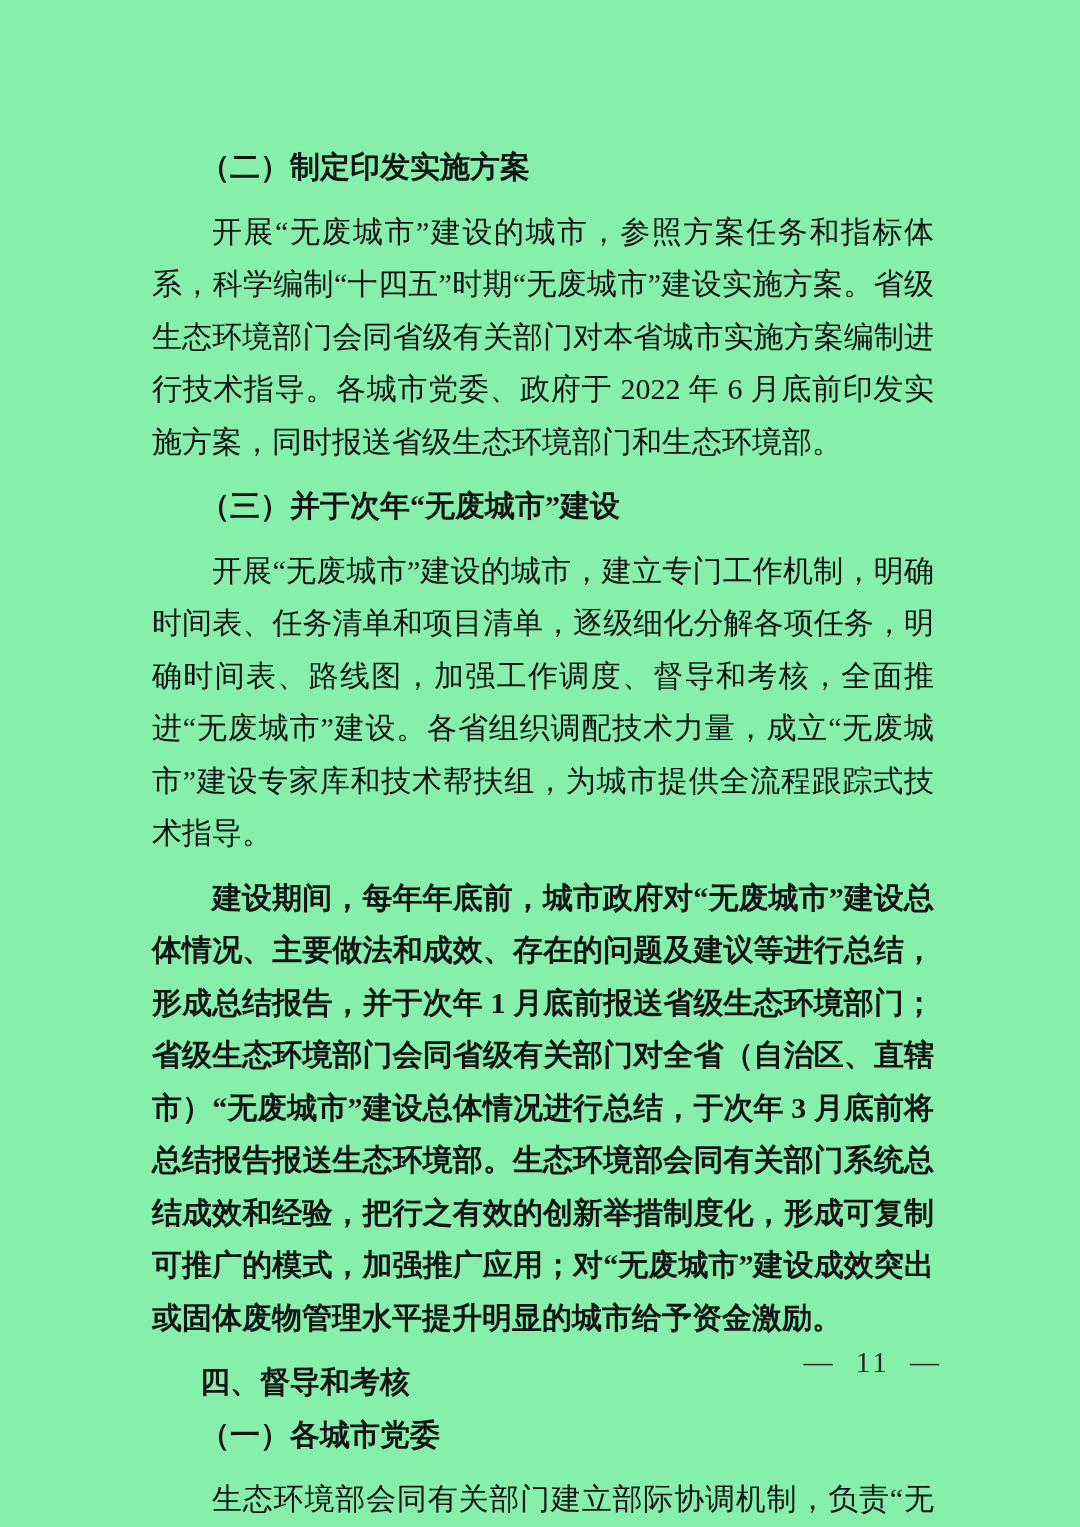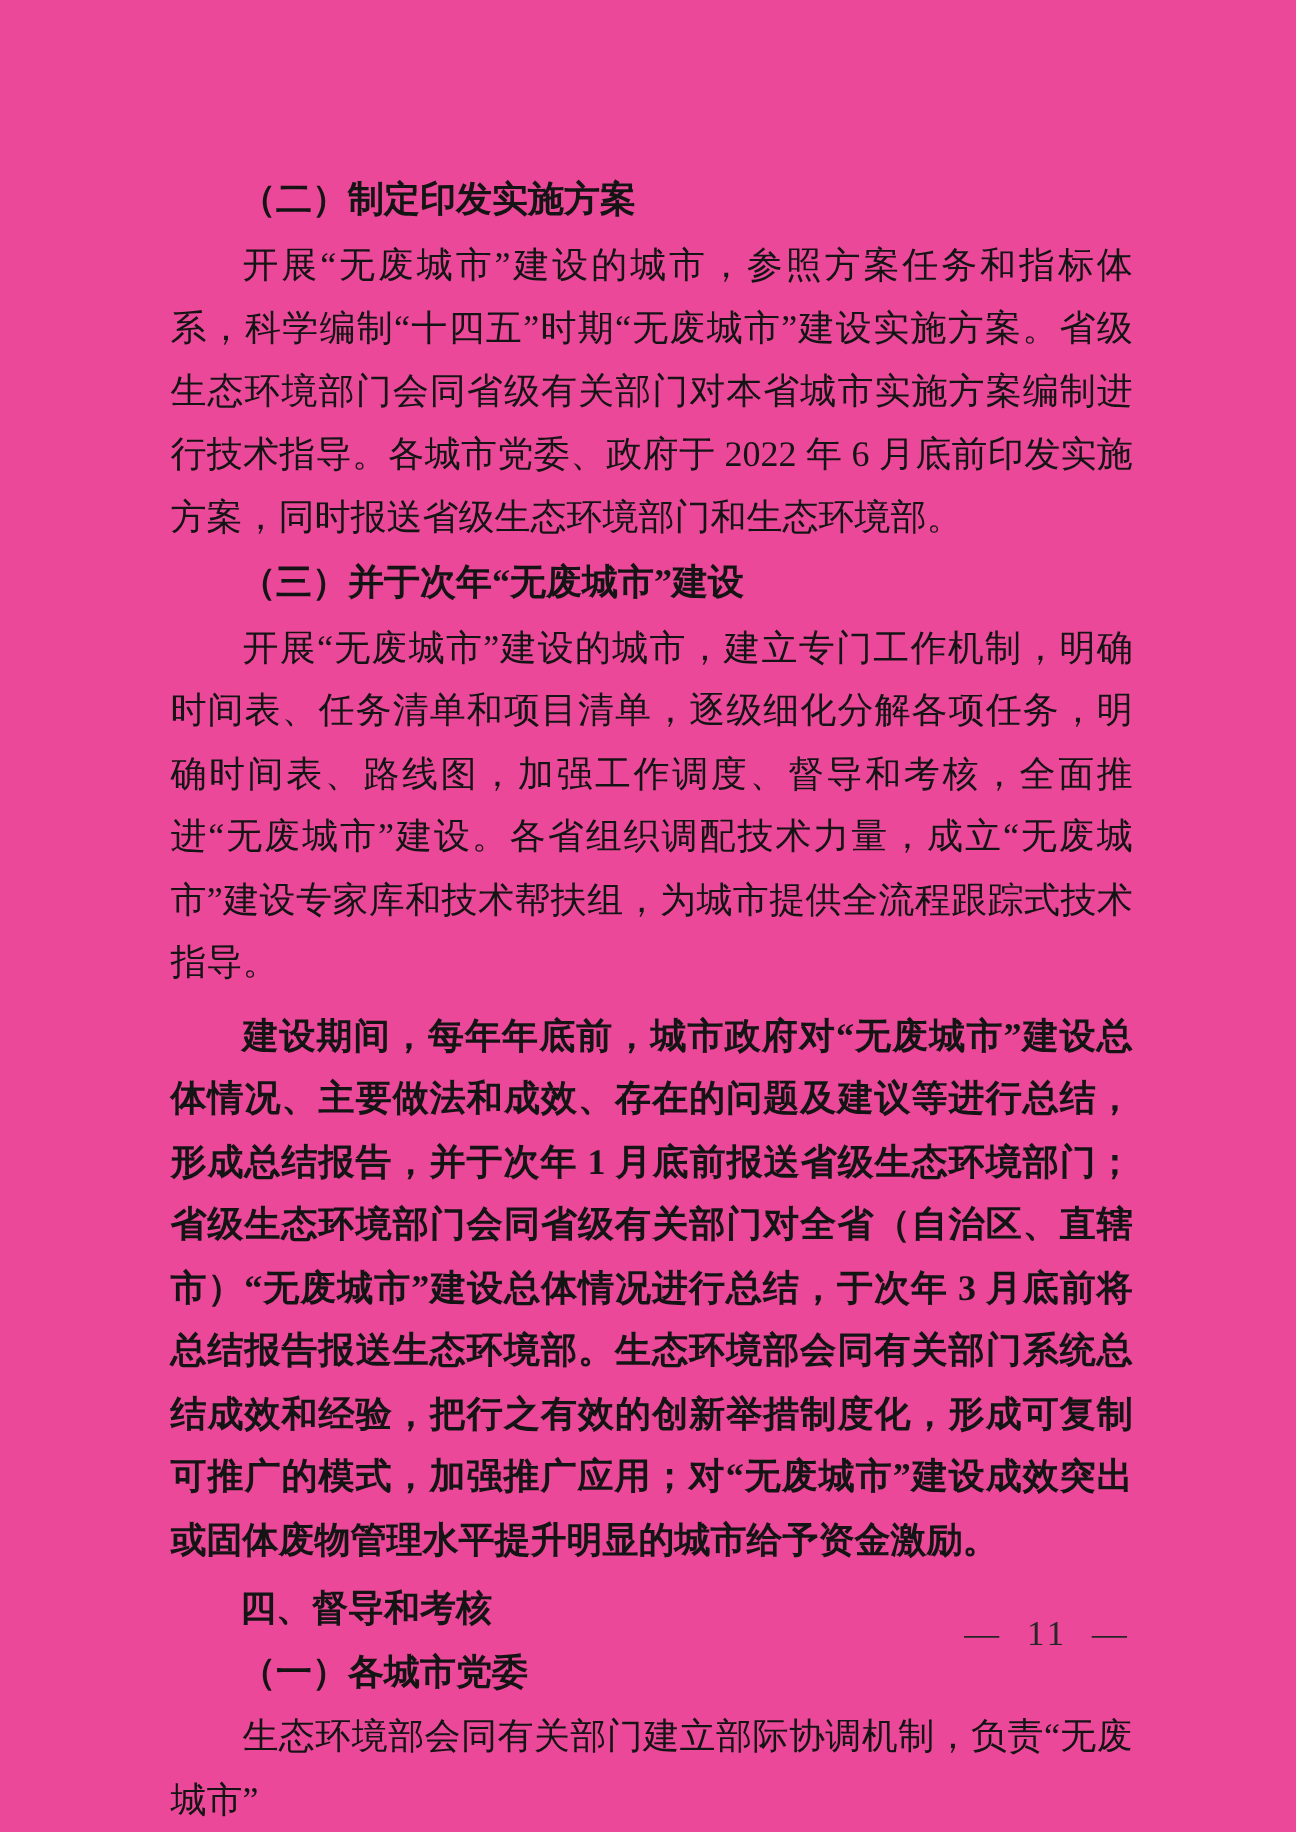--- a/index.html
+++ b/index.html
@@ -1,36 +1,36 @@
 <!DOCTYPE html>
 <html><head>
 <meta charset="utf-8">
 <style>
   html,body{margin:0;padding:0;background:#ffffff;}
   .page{
     position:relative;
     width:1080px;
     height:1527px;
-    background:#ec4899;
+    background:#86efac;
     color:#141414;
     font-family:"Liberation Serif","DejaVu Serif",serif;
     overflow:hidden;
   }
   .content{
     position:absolute;
     left:140px;
     top:141px;
     width:806px;
   }
   .para{
     font-size:30px;
     line-height:52.5px;
     text-align:justify;
     text-indent:2em;
-    margin:2px;
+    margin:12px;
     word-break:break-all;
   }
   .khead{
     font-size:30px;
     line-height:52.5px;
     font-weight:bold;
     text-indent:2em;
     margin:0;
   }
   .hhead{

